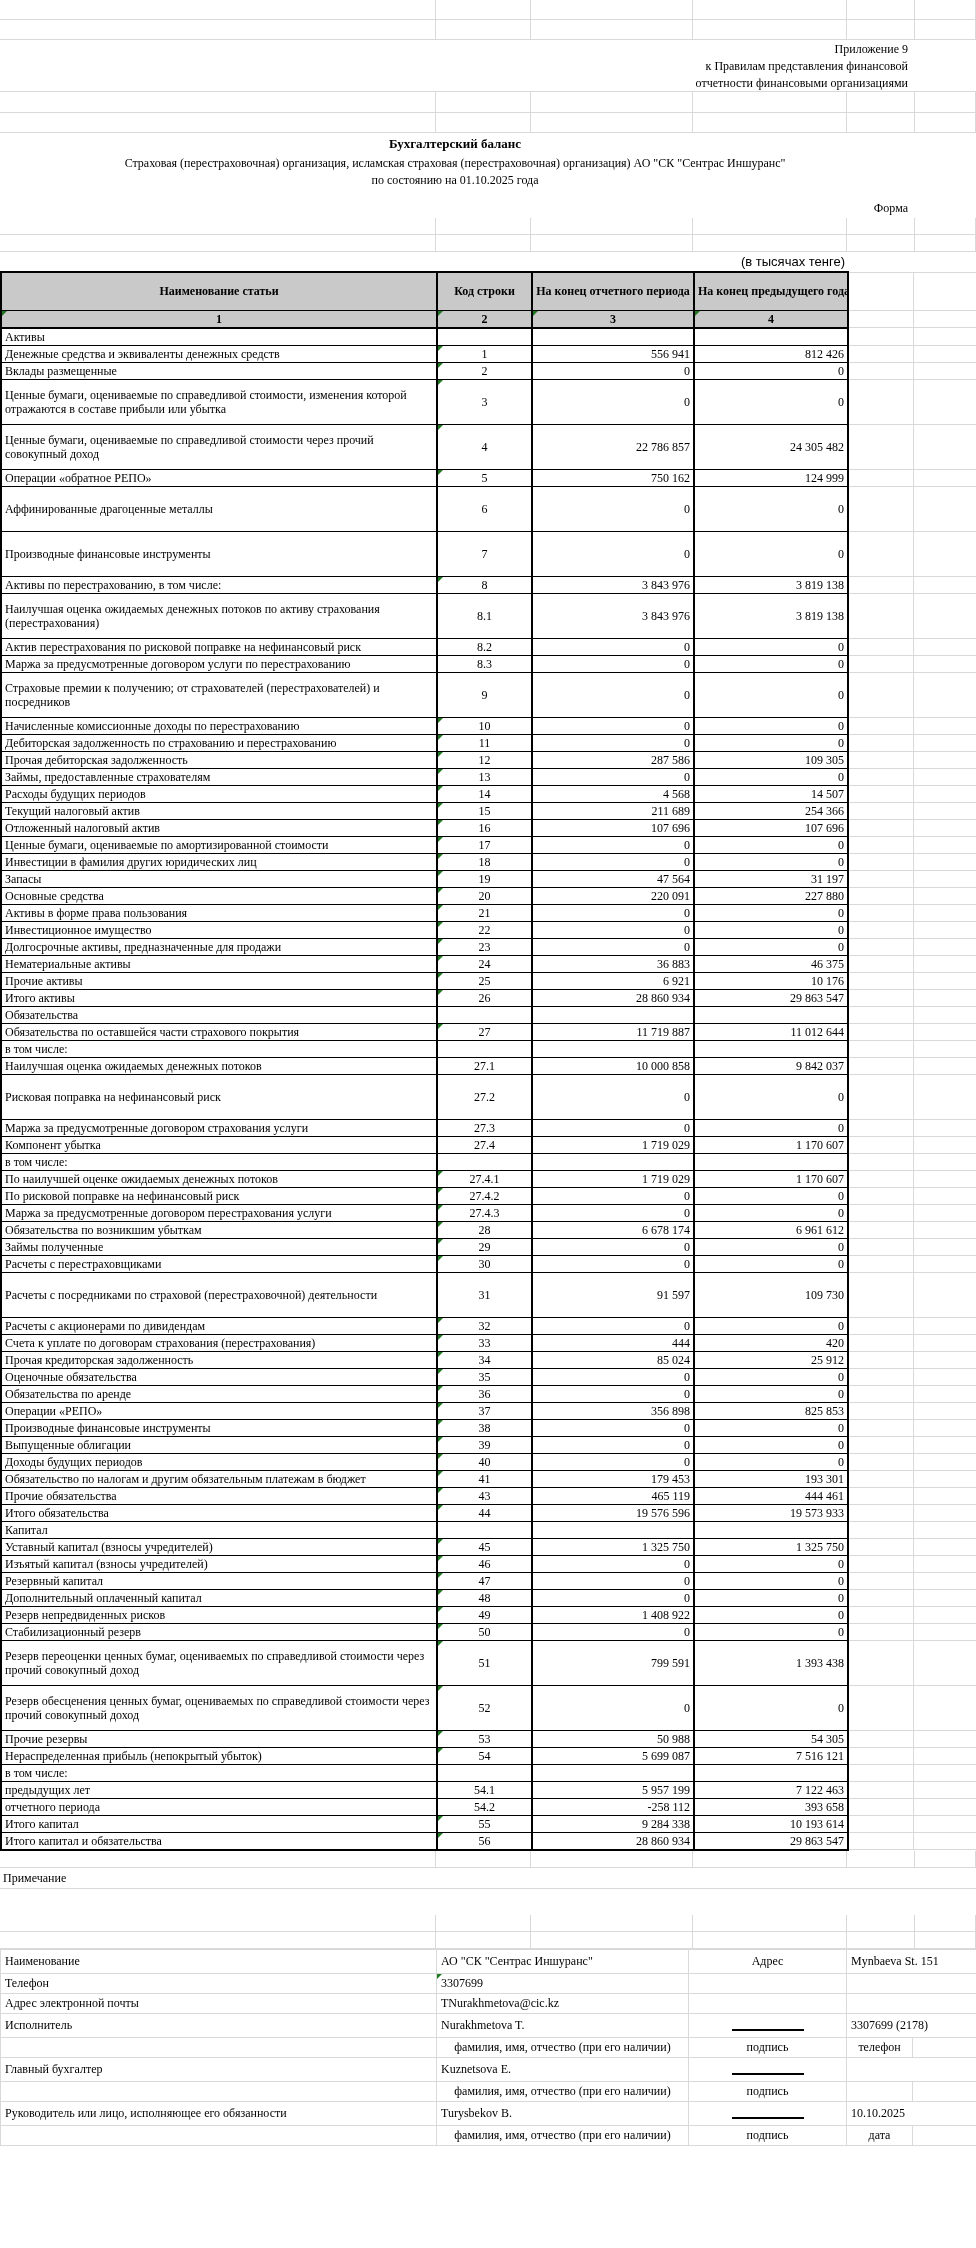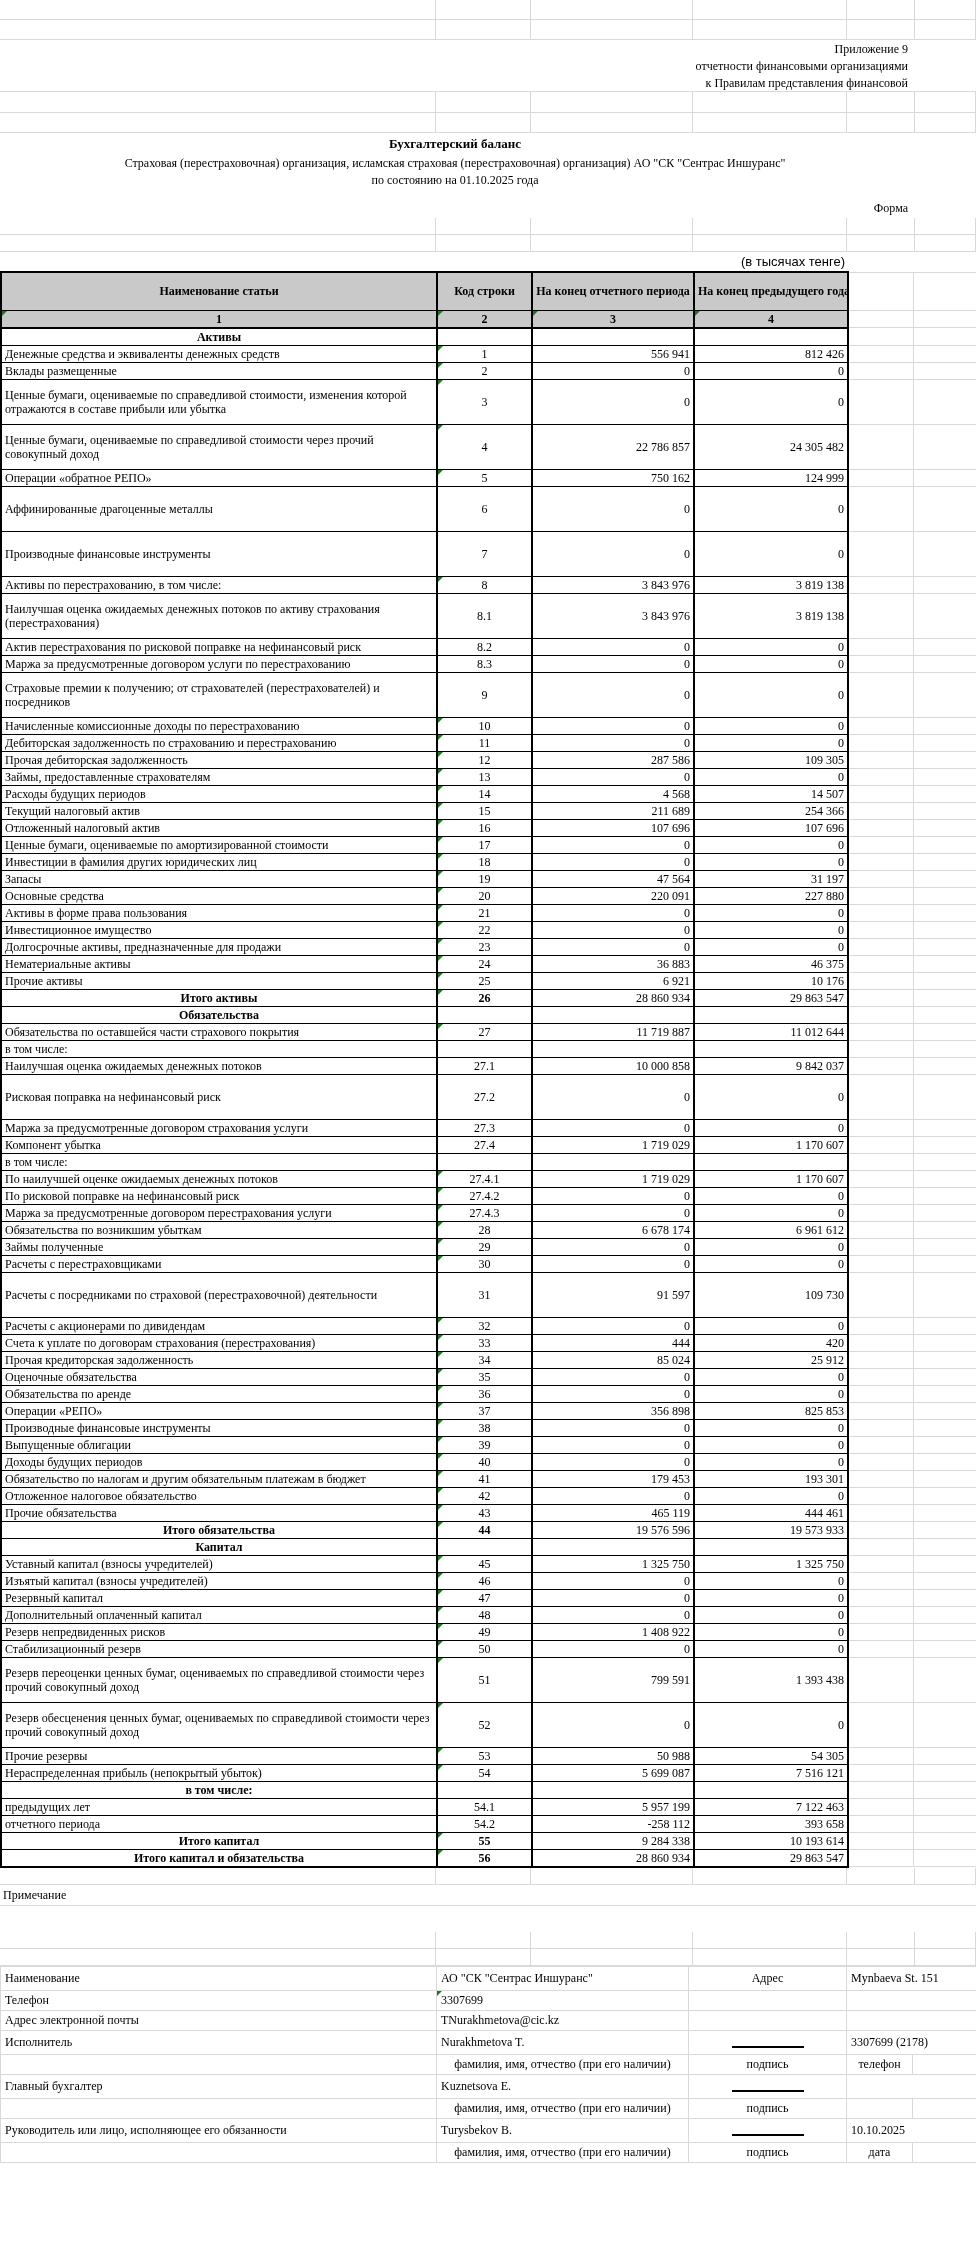--- a/index.html
+++ b/index.html
@@ -19,21 +19,21 @@
   td.nm{border:1px solid #000;border-left:2px solid #000;border-right:2px solid #000;text-align:left;}
   td.cd{border:1px solid #000;border-right:2px solid #000;text-align:center;position:relative;}
   td.v{border:1px solid #000;border-right:2px solid #000;text-align:right;padding-right:3px;white-space:nowrap;}
   td.gh{border:1px solid #d9d9d9;}
   tr.hdr td{background:#c9c9c9;font-weight:bold;text-align:center;border-top:2px solid #000;}
   tr.hdr td.nm,tr.hdr td.cd,tr.hdr td.v{text-align:center;}
   tr.num td{background:#c9c9c9;font-weight:bold;text-align:center;border-bottom:2px solid #000;position:relative;}
   tr.num td.gh{background:#fff;border-bottom:1px solid #d9d9d9;}
   tr.hdr td.gh{background:#fff;border-top:1px solid #d9d9d9;}
   tr.last td.nm,tr.last td.cd,tr.last td.v{border-bottom:2px solid #000;}
-  td.bold{font-weight:bold;text-align:center;}
+  td.bold{font-weight:normal;}
   .tri{position:absolute;top:0;left:0;width:0;height:0;border-top:5px solid #1e7a1e;border-right:5px solid transparent;}
   td.ctop{vertical-align:top;padding-top:3px;}
   
   table.ftr{border-collapse:collapse;table-layout:fixed;width:976px;}
   table.ftr td{box-sizing:border-box;border:1px solid #d9d9d9;padding:1px 4px;line-height:16px;vertical-align:middle;overflow:hidden;white-space:nowrap;}
   .cap{text-align:center;}
   .sigline{display:inline-block;width:72px;border-bottom:2px solid #000;height:14px;}
   .note-row{border-bottom:1px solid #d9d9d9;line-height:20px;padding-left:3px;}
 </style>
 </head>
@@ -51,22 +51,22 @@
     <i style="width: 436px;"></i>
     <i style="width: 95px;"></i>
     <i style="width: 162px;"></i>
     <i style="width: 154px;"></i>
     <i style="width: 68px;"></i>
     <i style="width: 61px;"></i>
   </div>
 
 <div class="annex" style="height:52px">
   <div>Приложение 9</div>
+  <div>к Правилам представления финансовой</div>
   <div>отчетности финансовыми организациями</div>
-  <div>к Правилам представления финансовой</div>
 </div>
 
 <div class="gr" style="height:21px">
     <i style="width: 436px;"></i>
     <i style="width: 95px;"></i>
     <i style="width: 162px;"></i>
     <i style="width: 154px;"></i>
     <i style="width: 68px;"></i>
     <i style="width: 61px;"></i>
   </div>
@@ -563,28 +563,20 @@
       </tr>
       <tr style="height: 17px;">
         <td class="nm">Обязательство по налогам и другим обязательным платежам в бюджет</td>
         <td class="cd">41<span class="tri"></span></td>
         <td class="v">179 453</td>
         <td class="v">193 301</td>
         <td class="gh"></td>
         <td class="gh"></td>
       </tr>
       <tr style="height: 17px;">
-        <td class="nm">Отложенное налоговое обязательство</td>
-        <td class="cd">42<span class="tri"></span></td>
-        <td class="v">0</td>
-        <td class="v">0</td>
-        <td class="gh"></td>
-        <td class="gh"></td>
-      </tr>
-      <tr style="height: 17px;">
         <td class="nm">Прочие обязательства</td>
         <td class="cd">43<span class="tri"></span></td>
         <td class="v">465 119</td>
         <td class="v">444 461</td>
         <td class="gh"></td>
         <td class="gh"></td>
       </tr>
       <tr style="height: 17px;">
         <td class="nm bold">Итого обязательства</td>
         <td class="cd bold">44<span class="tri"></span></td>

